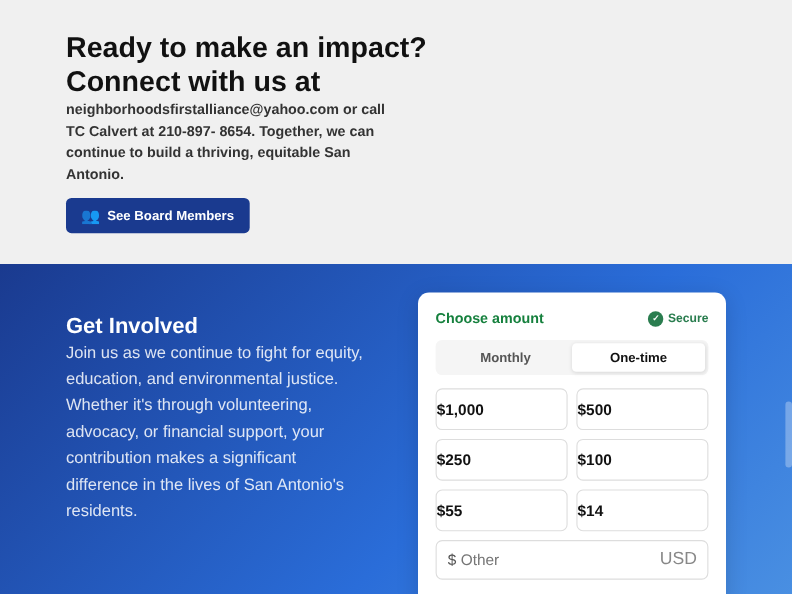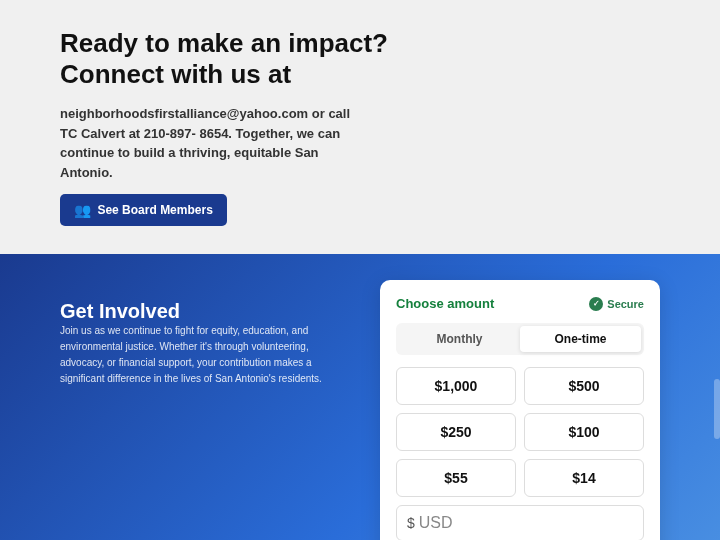--- a/index.html
+++ b/index.html
@@ -8,21 +8,20 @@
     .top-section {
       background: #f0f0f0;
       padding: 28px 60px 28px 60px;
     }
 
     .top-title {
       font-size: 26px;
       font-weight: 800;
       color: #111;
       line-height: 1.2;
-      margin-bottom: 14px;
     }
 
     .top-body {
       font-size: 13px;
       color: #333;
       font-weight: 600;
       line-height: 1.5;
       max-width: 300px;
       margin-bottom: 12px;
     }
@@ -61,21 +60,21 @@
       padding-top: 10px;
     }
 
     .get-involved-title {
       font-size: 20px;
       font-weight: 800;
       color: #fff;
     }
 
     .get-involved-body {
-      font-size: 10px;
+      font-size: 15px;
       color: rgba(255,255,255,0.85);
       line-height: 1.6;
       max-width: 270px;
     }
 
     
     .donation-widget {
       width: 280px;
       background: #fff;
       border-radius: 10px;
@@ -155,21 +154,21 @@
 
     .amount-btn {
       padding: 10px 0;
       border: 1.5px solid #ddd;
       border-radius: 6px;
       font-size: 14px;
       font-weight: 600;
       color: #111;
       background: #fff;
       cursor: pointer;
-      text-align: center;
+      text-align: left;
     }
 
     .other-input-row {
       display: flex;
       align-items: center;
       border: 1.5px solid #ddd;
       border-radius: 6px;
       padding: 8px 10px;
       margin-bottom: 8px;
       background: #fff;
@@ -246,19 +245,20 @@
       <button class="amount-btn">$1,000</button>
       <button class="amount-btn">$500</button>
       <button class="amount-btn">$250</button>
       <button class="amount-btn">$100</button>
       <button class="amount-btn">$55</button>
       <button class="amount-btn">$14</button>
     </div>
 
     <div class="other-input-row">
       <span class="other-dollar">$</span>
+      <input class="other-input" type="text" placeholder="Other" style="">
       <span class="other-usd">USD</span>
     </div>
 
   </div>
 
   <div class="side-scroll"></div>
 </div>
 
 </body></html>

